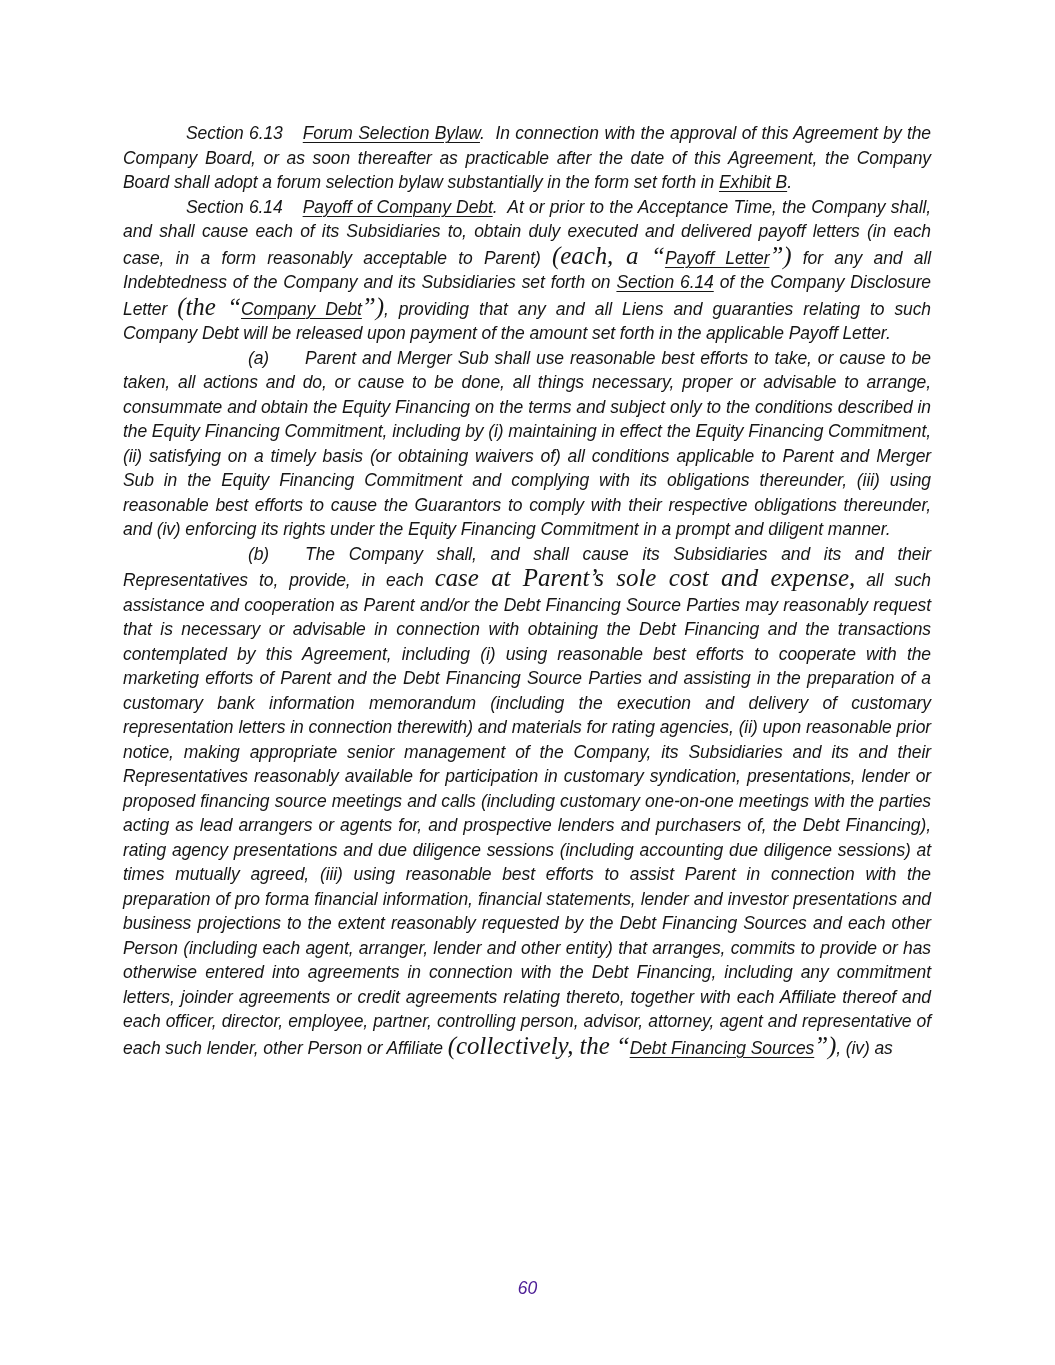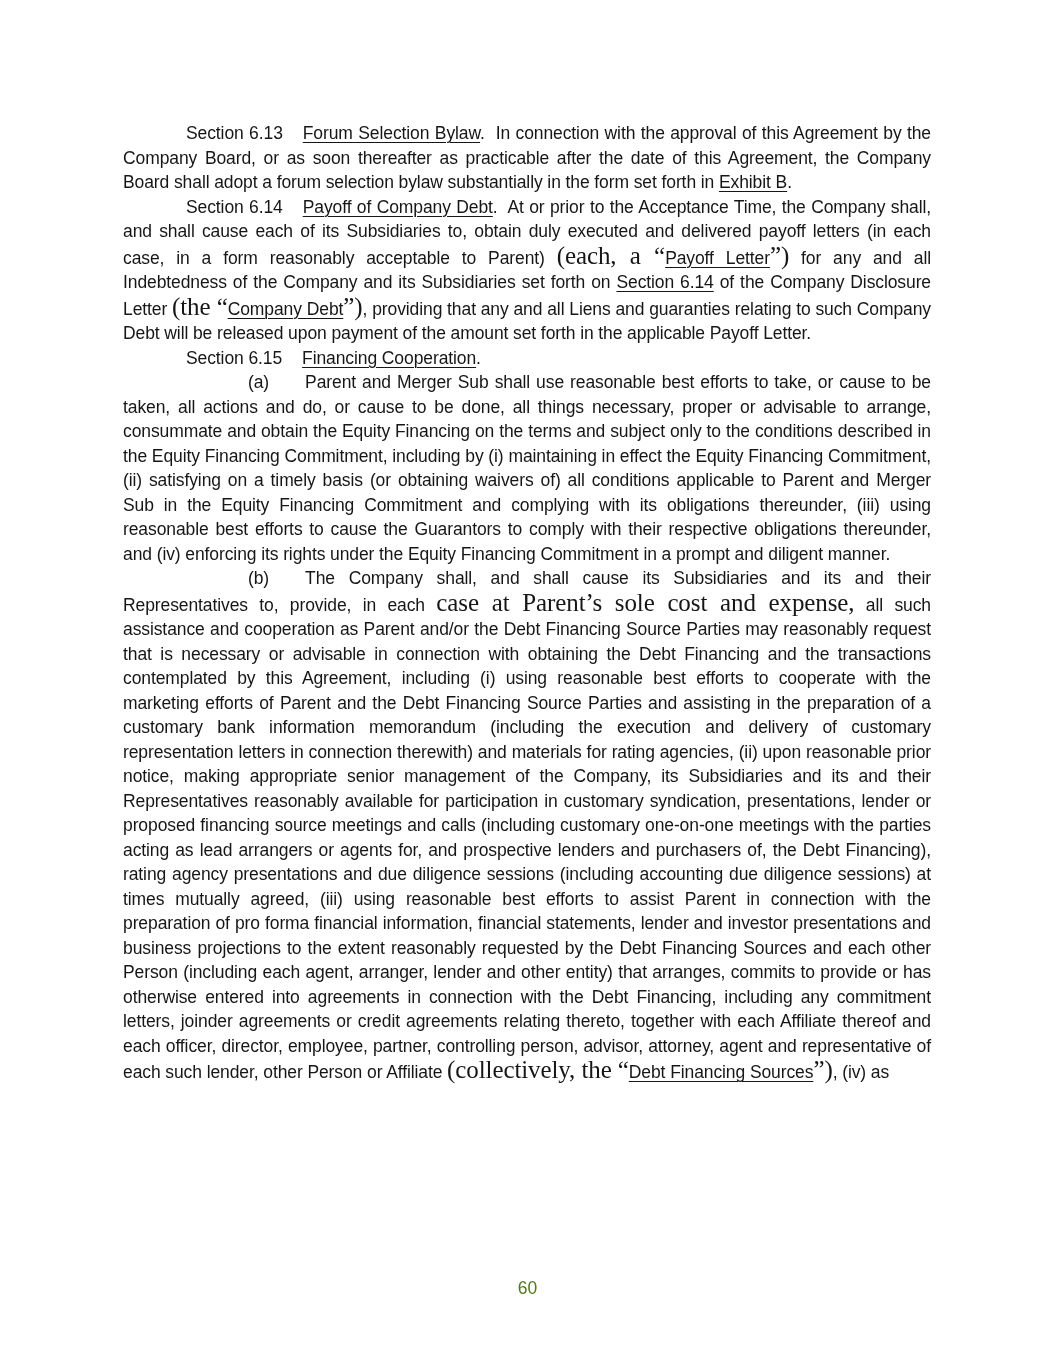--- a/index.html
+++ b/index.html
@@ -8,20 +8,21 @@
     background: #ffffff;
   }
   .sheet {
     position: relative;
     width: 1055px;
     height: 1365px;
     background: #ffffff;
     overflow: hidden;
     font-family: "Liberation Sans", sans-serif;
     color: #161616;
+    font-style: italic;
   }
   .content {
     position: absolute;
     left: 123px;
     top: 121px;
     width: 808px;
   }
   p.para {
     margin: 0;
     font-size: 17.5px;
@@ -46,34 +47,33 @@
     font-size: 25px;
   }
   .page-num {
     position: absolute;
     left: 0;
     right: 0;
     top: 1276px;
     text-align: center;
     font-size: 17.5px;
     line-height: 24.5px;
-    color: #4d7c0f;
+    color: #4c1d95;
   }
 </style>
 </head>
 <body>
 
 <div class="sheet">
   <div class="content">
 
     <p class="para indent-section mb-24"><span>Section 6.13</span><span class="tab-sm"></span><span class="u">Forum Selection Bylaw</span><span>.&nbsp; In connection with the approval of this Agreement by the Company Board, or as soon thereafter as practicable after the date of this Agreement, the Company Board shall adopt a forum selection bylaw substantially in the form set forth in </span><span class="u">Exhibit B</span><span>.</span></p>
 
     <p class="para indent-section mb-20"><span>Section 6.14</span><span class="tab-sm"></span><span class="u">Payoff of Company Debt</span><span>.&nbsp; At or prior to the Acceptance Time, the Company shall, and shall cause each of its Subsidiaries to, obtain duly executed and delivered payoff letters (in each case, in a form reasonably acceptable to Parent) </span><span class="serif">(each, a “</span><span class="u">Payoff Letter</span><span class="serif">”)</span><span> for any and all Indebtedness of the Company and its Subsidiaries set forth on </span><span class="u">Section 6.14</span><span> of the Company Disclosure Letter </span><span class="serif">(the “</span><span class="u">Company Debt</span><span class="serif">”)</span><span>, providing that any and all Liens and guaranties relating to such Company Debt will be released upon payment of the amount set forth in the applicable Payoff Letter.</span></p>
 
-    <p class="para indent-section mb-17"><span>Section 6.15</span><span class="tab-sm"></span><span class="u">Financing Cooperation</span><span>.</span></p>
 
     <p class="para indent-sub mb-17"><span>(a)</span><span class="tab-lg"></span><span>Parent and Merger Sub shall use reasonable best efforts to take, or cause to be taken, all actions and do, or cause to be done, all things necessary, proper or advisable to arrange, consummate and obtain the Equity Financing on the terms and subject only to the conditions described in the Equity Financing Commitment, including by (i) maintaining in effect the Equity Financing Commitment, (ii) satisfying on a timely basis (or obtaining waivers of) all conditions applicable to Parent and Merger Sub in the Equity Financing Commitment and complying with its obligations thereunder, (iii) using reasonable best efforts to cause the Guarantors to comply with their respective obligations thereunder, and (iv) enforcing its rights under the Equity Financing Commitment in a prompt and diligent manner.</span></p>
 
     <p class="para indent-sub"><span>(b)</span><span class="tab-lg"></span><span>The Company shall, and shall cause its Subsidiaries and its and their Representatives to, provide, in each </span><span class="serif">case at Parent’s sole cost and expense,</span><span> all such assistance and cooperation as Parent and/or the Debt Financing Source Parties may reasonably request that is necessary or advisable in connection with obtaining the Debt Financing and the transactions contemplated by this Agreement, including (i) using reasonable best efforts to cooperate with the marketing efforts of Parent and the Debt Financing Source Parties and assisting in the preparation of a customary bank information memorandum (including the execution and delivery of customary representation letters in connection therewith) and materials for rating agencies, (ii) upon reasonable prior notice, making appropriate senior management of the Company, its Subsidiaries and its and their Representatives reasonably available for participation in customary syndication, presentations, lender or proposed financing source meetings and calls (including customary one-on-one meetings with the parties acting as lead arrangers or agents for, and prospective lenders and purchasers of, the Debt Financing), rating agency presentations and due diligence sessions (including accounting due diligence sessions) at times mutually agreed, (iii) using reasonable best efforts to assist Parent in connection with the preparation of pro forma financial information, financial statements, lender and investor presentations and business projections to the extent reasonably requested by the Debt Financing Sources and each other Person (including each agent, arranger, lender and other entity) that arranges, commits to provide or has otherwise entered into agreements in connection with the Debt Financing, including any commitment letters, joinder agreements or credit agreements relating thereto, together with each Affiliate thereof and each officer, director, employee, partner, controlling person, advisor, attorney, agent and representative of each such lender, other Person or Affiliate </span><span class="serif">(collectively, the “</span><span class="u">Debt Financing Sources</span><span class="serif">”)</span><span>, (iv) as</span></p>
 
   </div>
 
   <div class="page-num">60</div>
 </div>
 

